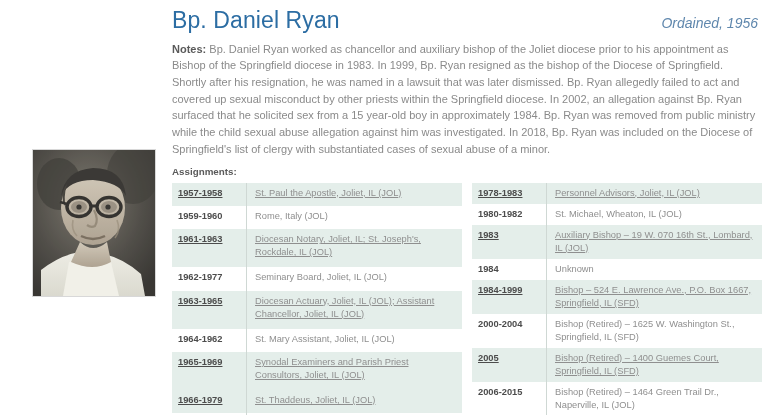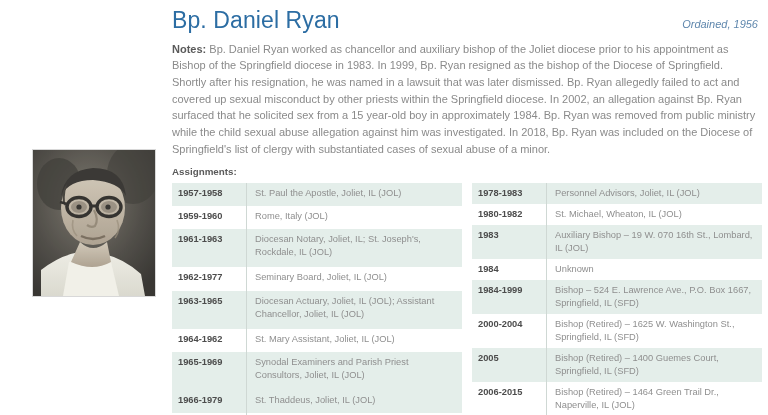--- a/index.html
+++ b/index.html
@@ -52,21 +52,21 @@
   }
   .title {
     font-size: 23px;
     color: #2c6da3;
     font-weight: normal;
     letter-spacing: 0.1px;
     line-height: 1.1;
     margin: 0;
   }
   .ordained {
-    font-size: 11px;
+    font-size: 14px;
     font-style: italic;
     color: #5f87ad;
     white-space: nowrap;
     padding-bottom: 2px;
   }
   .notes {
     margin-top: 7px;
     font-size: 11px;
     line-height: 1.52;
     color: #8a8a8a;
@@ -105,20 +105,21 @@
     color: #4c4c4c;
     white-space: nowrap;
     border-right: 1px solid #cfd8d4;
     padding-left: 6px;
   }
   .assign-table td.desc {
     color: #8f8f8f;
   }
   .assign-table tr.shade td {
     background: #e4eeea;
+    text-decoration: underline;
   }
   .assign-table tr.plain td {
     background: #ffffff;
     margin-top: 46px;
   }
 </style>
 </head>
 <body>
 
 <div class="page">

